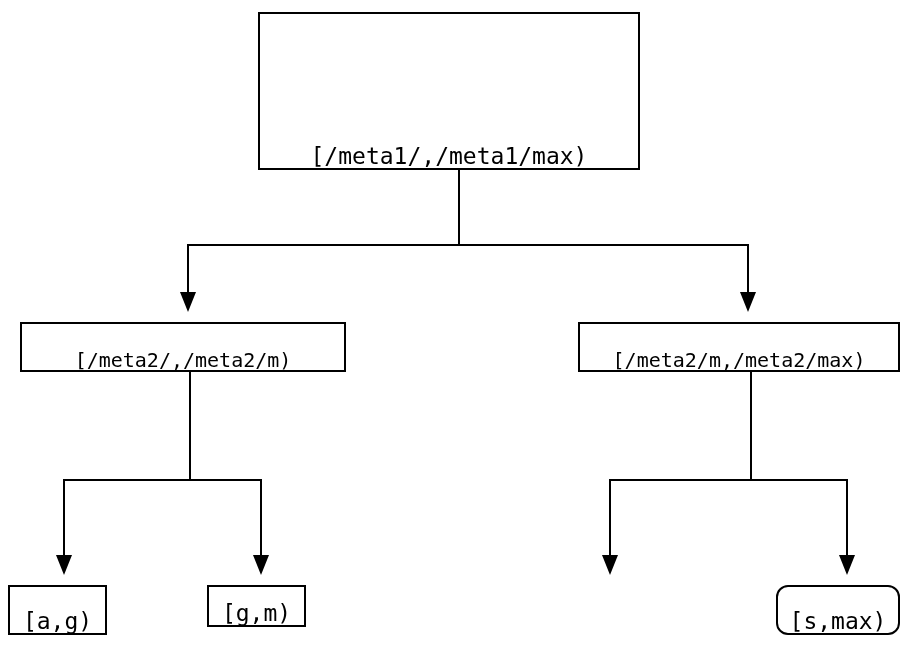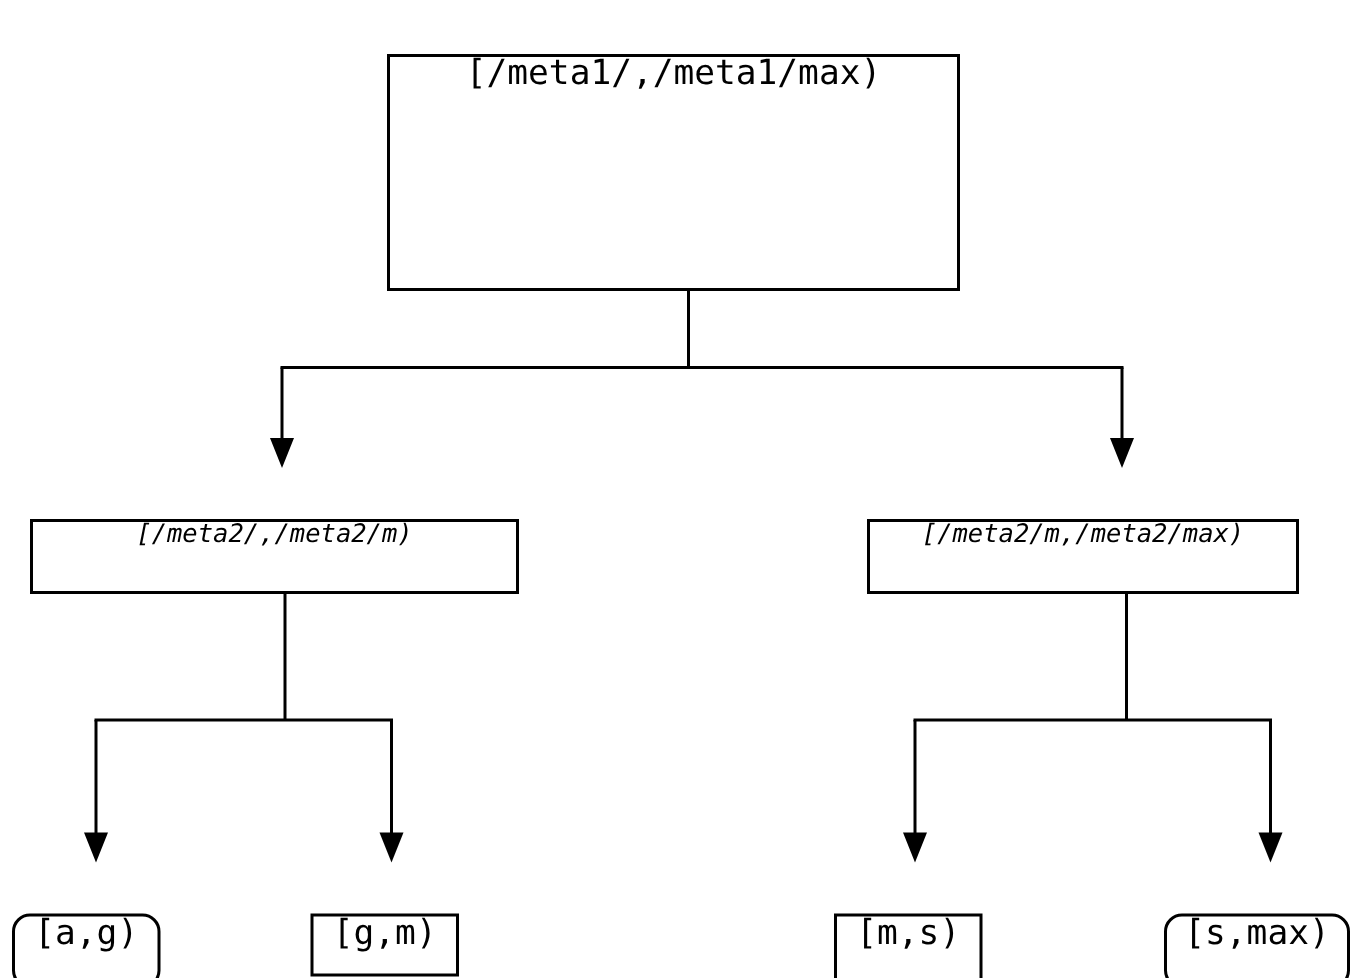--- a/index.html
+++ b/index.html
@@ -23,34 +23,33 @@
     width: 912px;
     height: 652px;
     pointer-events: none;
   }
   .node-box {
     position: absolute;
     box-sizing: border-box;
     background: #ffffff;
     border: 2px solid #000000;
     display: flex;
-    align-items: flex-start;
+    align-items: flex-end;
     justify-content: center;
     z-index: 2;
-    margin-top: 24px;
   }
   .node-label {
     font-family: "DejaVu Sans Mono", "Liberation Mono", monospace;
     color: #000000;
     white-space: pre;
     letter-spacing: 0px;
     line-height: 1;
   }
   .level-0 .node-label { font-size: 23px; }
-  .level-1 .node-label { font-size: 17px; font-style: italic; }
+  .level-1 .node-label { font-size: 20px; }
   .level-2 .node-label { font-size: 23px; }
 </style>
 </head>
 <body>
 
 <div id="diagram-root">
 
   <svg id="connector-layer" viewBox="0 0 912 652" width="912" height="652" xmlns="http://www.w3.org/2000/svg">
 
     <g>
@@ -88,33 +87,30 @@
   </svg>
 
   <div class="node-box level-0" style="left:258px; top:12px; width:382px; height:158px;">
     <span class="node-label">[/meta1/,/meta1/max)</span>
   </div>
 
   <div class="node-box level-1" style="left:20px; top:322px; width:326px; height:50px;">
     <span class="node-label">[/meta2/,/meta2/m)</span>
   </div>
 
-  <div class="node-box level-1" style="left:578px; top:322px; width:288px; height:50px;">
+  <div class="node-box level-1" style="left:578px; top:322px; width:322px; height:50px;">
     <span class="node-label">[/meta2/m,/meta2/max)</span>
   </div>
 
-  <div class="node-box level-2" style="left:8px; top:585px; width:99px; height:50px;border-radius:12px;">
+  <div class="node-box level-2" style="left:8px; top:585px; width:99px; height:50px;">
     <span class="node-label">[a,g)</span>
   </div>
 
   <div class="node-box level-2" style="left:207px; top:585px; width:99px; height:42px;">
     <span class="node-label">[g,m)</span>
   </div>
 
-  <div class="node-box level-2" style="left:556px; top:585px; width:99px; height:50px;">
-    <span class="node-label">[m,s)</span>
-  </div>
 
   <div class="node-box level-2" style="left:776px; top:585px; width:124px; height:50px;border-radius:12px;">
     <span class="node-label">[s,max)</span>
   </div>
 
 </div>
 
 </body></html>

